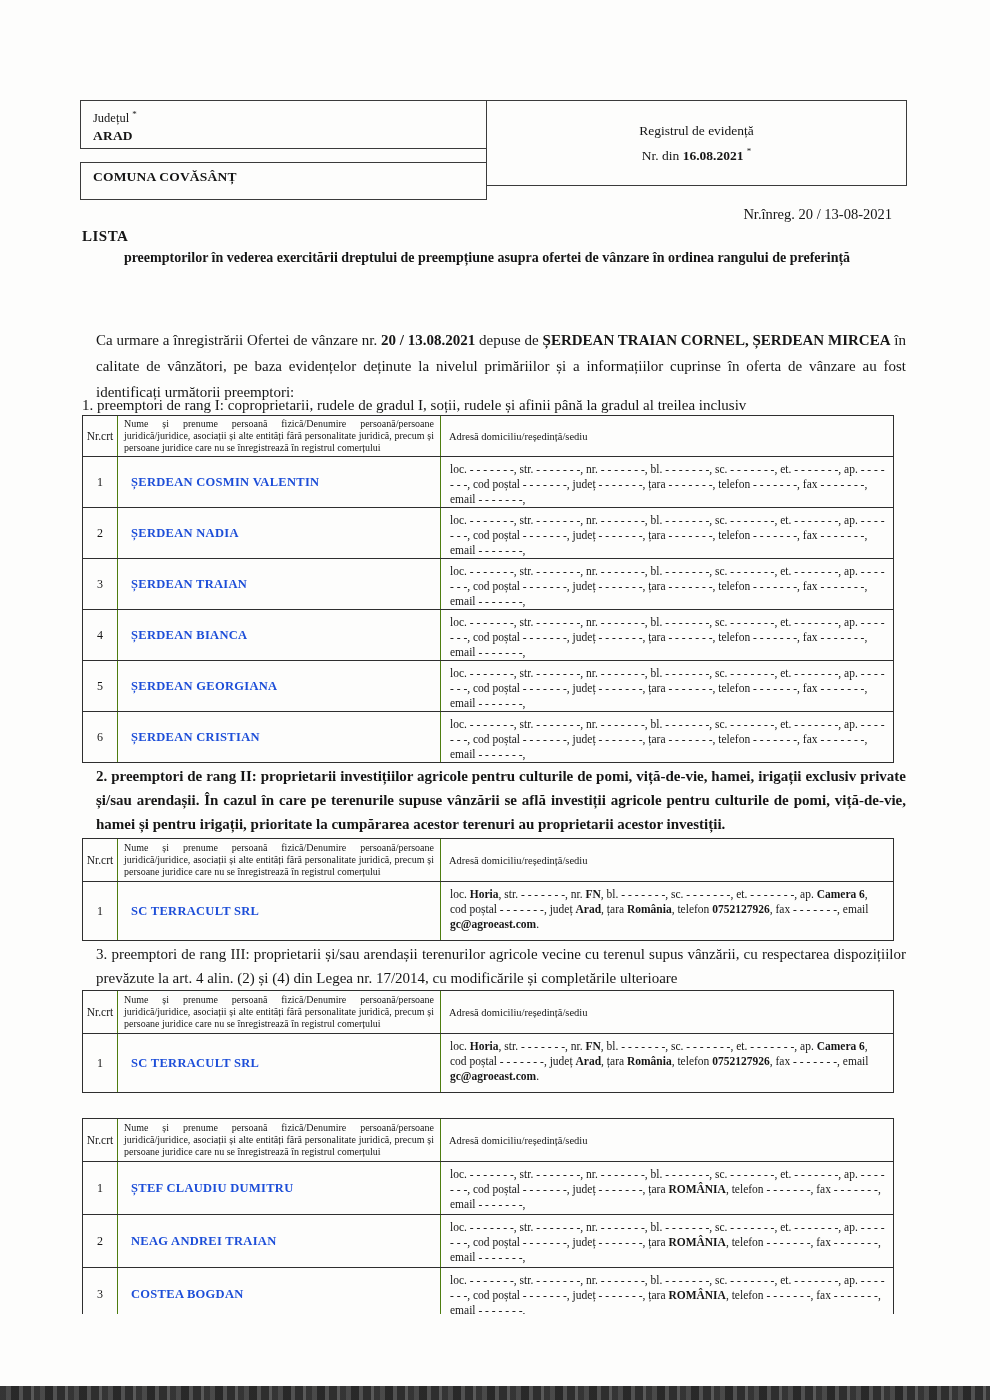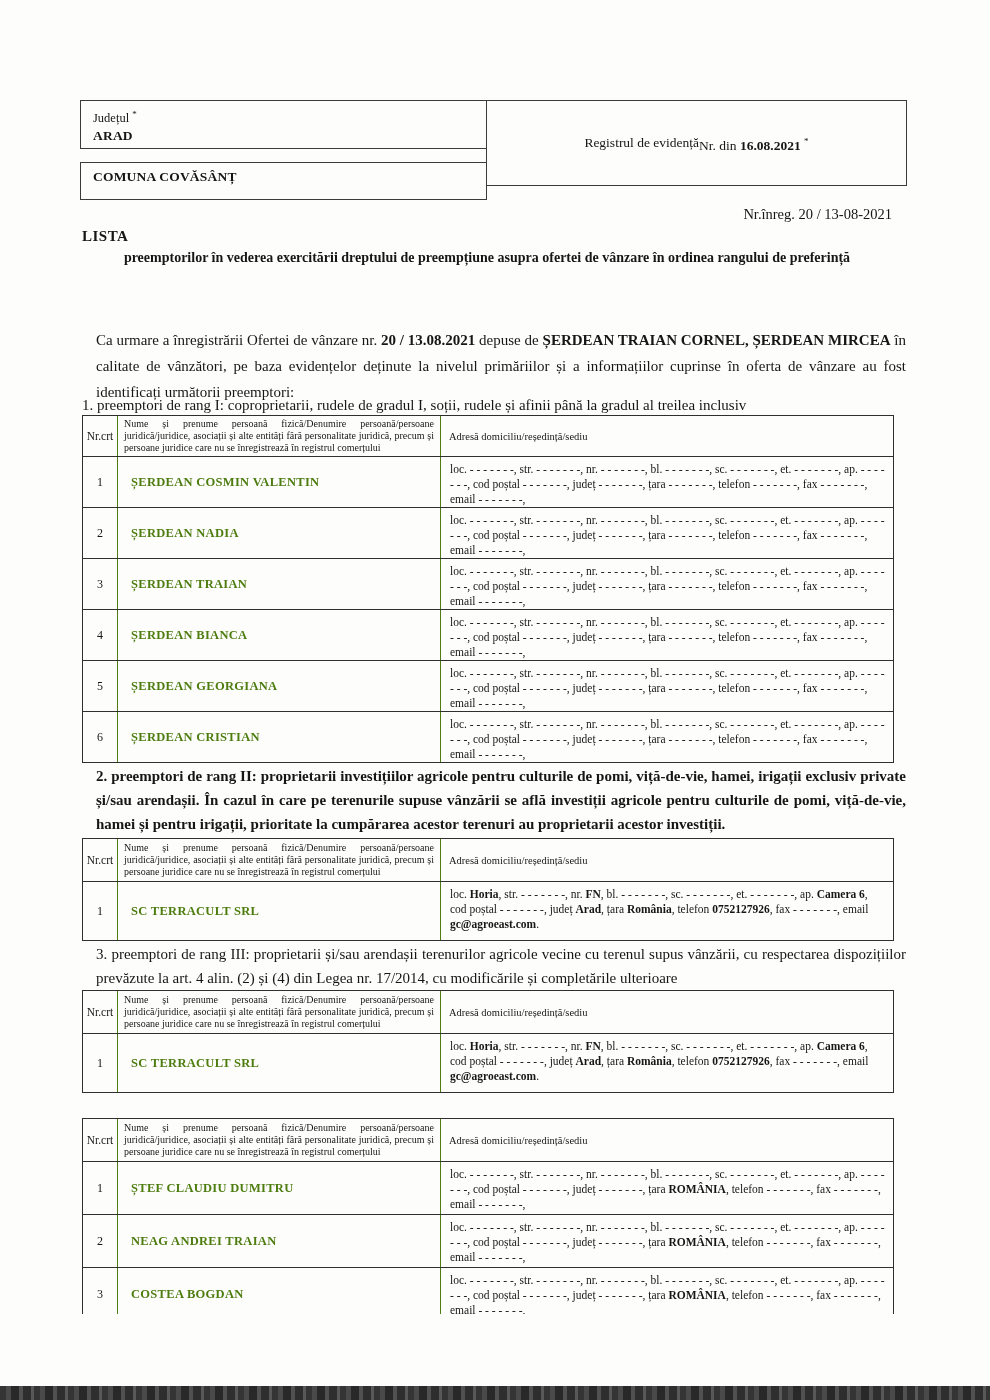--- a/index.html
+++ b/index.html
@@ -13,21 +13,21 @@
   .hdr-boxes{position:absolute; top:100px; left:80px; display:flex;}
   .hb-left{width:407px; display:flex; flex-direction:column;gap:14px;}
   .hb-cell{box-sizing:border-box; border:1px solid #3b3b3b; padding:5px 10px 4px 12px; background:transparent;}
   .hb-cell.c1{height:49px;}
   .hb-cell.c2{height:38px; margin-top:-1px;}
   .hb-label{font-size:12.5px; line-height:17px;}
   .hb-value{font-size:13.5px; font-weight:bold; line-height:17px; letter-spacing:.2px;}
   sup.ast{font-size:9px; vertical-align:super;}
   .hb-right{
     box-sizing:border-box; width:421px; height:86px; margin-left:-1px;
-    border:1px solid #3b3b3b; display:flex; 
+    border:1px solid #3b3b3b; display:flex; flex-direction:column;
     justify-content:center; align-items:center; font-size:13.5px; line-height:20px;
   }
   
   .reg-line{position:absolute; top:206px; right:98px; font-size:14.5px;}
   .doc-title{position:absolute; top:228px; left:82px; width:810px; text-align:left; font-weight:bold; font-size:15px; letter-spacing:.5px;}
   .doc-subtitle{position:absolute; top:250px; left:72px; width:830px; text-align:center; font-weight:bold; font-size:14px;}
   
   .para{position:absolute; left:96px; width:810px; text-align:justify; font-size:15px;}
   .p-intro{top:327px; line-height:26px;}
   .sec-h{position:absolute; left:82px; width:812px; font-size:15px; line-height:22px;}
@@ -39,21 +39,21 @@
   .tbl{position:absolute; left:82px; width:812px; box-sizing:border-box; border:1px solid #2f2f2f; background:transparent;}
   .tr{display:grid; grid-template-columns:35px 323px 1fr; border-bottom:1px solid #2f2f2f;}
   .tr:last-child{border-bottom:none;}
   .td{box-sizing:border-box; border-right:1px solid #4d7c0f; overflow:hidden;}
   .td:last-child{border-right:none;}
   .th .td{display:flex; align-items:center;}
   .hdr-nr{font-size:11.5px; justify-content:center; text-align:center;}
   .hdr-name{font-size:10px; line-height:12px; padding:3px 6px; text-align:justify;}
   .hdr-addr{font-size:10.5px; padding:3px 8px;}
   .cell-nr{font-size:12px; display:flex; align-items:center; justify-content:center;}
-  .cell-name{font-size:12.5px; font-weight:bold; letter-spacing:.3px; display:flex; align-items:center; padding-left:13px; color:#4d7c0f;text-align:right;}
+  .cell-name{font-size:12.5px; font-weight:bold; letter-spacing:.3px; display:flex; align-items:center; padding-left:13px; color:#1d4ed8;text-align:right;}
   .cell-addr{font-size:11.5px; line-height:15px; padding:5px 8px 3px 9px;}
   .cell-addr b{font-weight:bold;}
   .t1 .th{height:40px;} .t1 .tr:not(.th){height:50px;}
   .t2 .th{height:42px;} .t2 .tr:not(.th){height:58px;}
   .t3 .th{height:42px;} .t3 .tr:not(.th){height:58px;}
   .t4{border-bottom:none; height:196px; overflow:hidden;}
   .t4 .th{height:42px;} .t4 .tr:not(.th){height:52px; border-bottom:1px solid #2f2f2f;}
   .tbl-1{top:415px;} .tbl-2{top:838px;} .tbl-3{top:990px;} .tbl-4{top:1118px;}
   
   .scan-strip{

